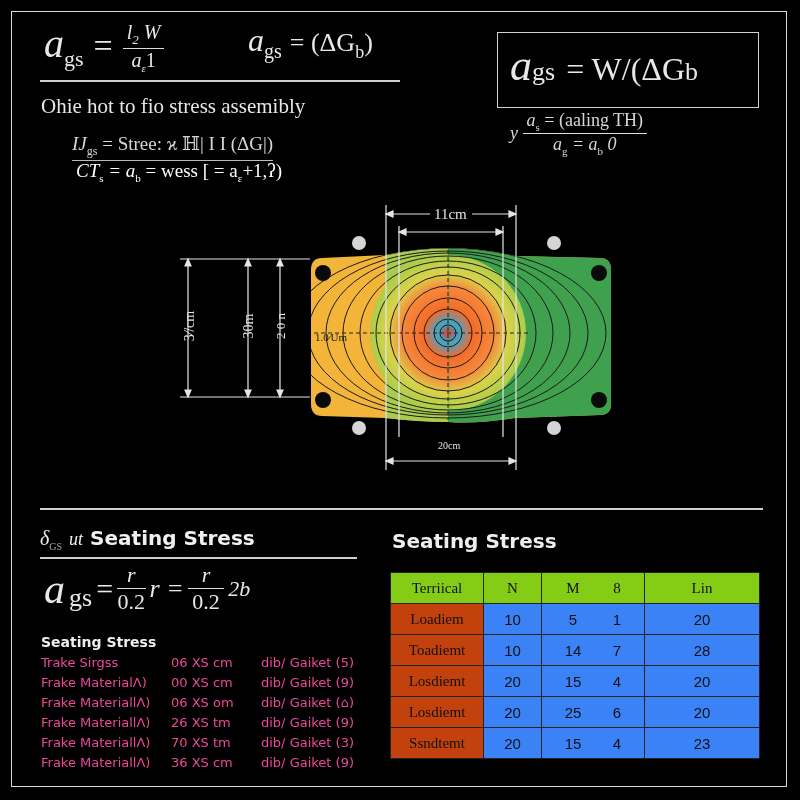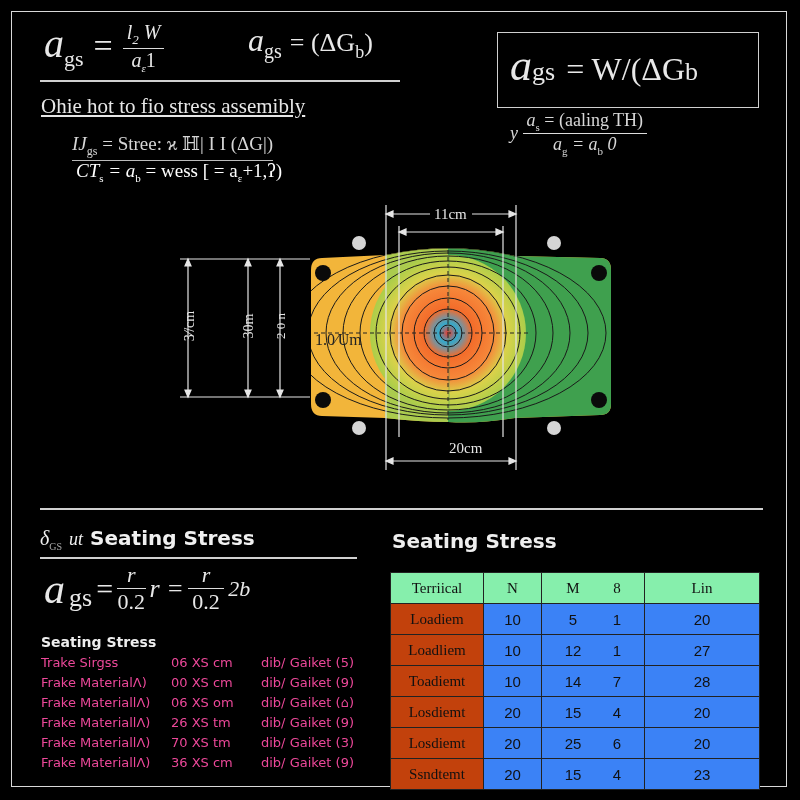--- a/index.html
+++ b/index.html
@@ -8,21 +8,21 @@
   .frame{position:absolute;left:11px;top:11px;width:776px;height:776px;border:1.5px solid #d8d8d8;box-sizing:border-box;}
   .serif{font-family:"Liberation Serif","DejaVu Serif",serif;}
   .sans{font-family:"DejaVu Sans","Liberation Sans",sans-serif;}
   .it{font-style:italic;}
   .hr{position:absolute;height:1.5px;background:#d0d0d0;}
   .frac{display:inline-flex;flex-direction:column;align-items:center;vertical-align:middle;}
   .frac .num{border-bottom:1.5px solid #ddd;padding:0 4px;}
   .boxed{position:absolute;border:1.5px solid #d0d0d0;}
   table.st{border-collapse:collapse;font-family:"Liberation Sans",sans-serif;font-size:15px;color:#111;}
   table.st td,table.st th{border:1.5px solid #222;height:28px;text-align:center;font-weight:normal;}
-  table.st th{background:#86efac;font-family:"Liberation Serif",serif;}
+  table.st th{background:#84cc16;font-family:"Liberation Serif",serif;}
   table.st td.rowh{background:#c2410c;font-family:"Liberation Serif",serif;}
   table.st td{background:#3b82f6;}
   .list-row{display:flex;font-family:"DejaVu Sans",sans-serif;font-size:13px;color:#ec4899;height:20px;align-items:center;}
 </style>
 </head>
 <body>
 
 <div class="frame"></div>
 
 <div class="abs serif" style="left:44px;top:20px;font-size:40px;">
@@ -48,21 +48,21 @@
 </div>
 
 <div class="abs serif" style="left:510px;top:110px;font-size:18px;color:#d8d8d8;">
   <span class="it" style="vertical-align:middle;">y</span>
   <span class="frac">
     <span class="num"><span class="it">a</span><sub style="font-size:11px;">s</sub> <span>= (aaling TH)</span></span>
     <span><span class="it">a</span><sub style="font-size:11px;">g</sub> <span class="it">= a</span><sub style="font-size:11px;">b</sub> <span class="it">0</span></span>
   </span>
 </div>
 
-<div class="abs serif" style="left:41px;top:94px;font-size:21px;color:#e6e6e6;text-decoration:underline;">Ohie hot to fio stress assemibly</div>
+<div class="abs serif" style="left:41px;top:94px;font-size:21px;color:#e6e6e6;">Ohie hot to fio stress assemibly</div>
 
 <div class="abs serif" style="left:72px;top:132px;font-size:19px;color:#d6d6d6;border-bottom:1.2px solid #bbb;padding-bottom:1px;">
   <span class="it">IJ</span><sub style="font-size:12px;">gs</sub> <span>= Stree: ϰ ℍ| I I (ΔG|)</span>
 </div>
 <div class="abs serif" style="left:76px;top:160px;font-size:19px;color:#ffffff;">
   <span class="it">CT</span><sub style="font-size:11px;">s</sub> <span class="it">= a</span><sub style="font-size:11px;">b</sub> <span>= wess [ = a</span><sub style="font-size:11px;">ε</sub><span>+1,ʔ)</span>
 </div>
 
 <svg class="abs" style="left:0;top:0;" width="800" height="500" viewBox="0 0 800 500">
   <defs>
@@ -141,25 +141,25 @@
     <polygon points="188,259 185,266 191,266"></polygon>
       <polygon points="188,397 185,390 191,390"></polygon>
     <polygon points="248,259 245,266 251,266"></polygon>
       <polygon points="248,397 245,390 251,390"></polygon>
     <polygon points="280,259 277,266 283,266"></polygon>
       <polygon points="280,397 277,390 283,390"></polygon>
   </g>
 </svg>
 
 <div class="abs serif" style="left:434px;top:206px;font-size:15px;color:#e6e6e6;">11cm</div>
-<div class="abs serif" style="left:449px;top:440px;font-size:15px;color:#e6e6e6;">20cm</div>
+<div class="abs serif" style="left:438px;top:440px;font-size:10px;color:#e6e6e6;">20cm</div>
 <div class="abs serif" style="left:160px;top:318px;font-size:14px;color:#e6e6e6;transform:rotate(-90deg);transform-origin:center;width:60px;text-align:center;">3⁄/cm</div>
 <div class="abs serif" style="left:219px;top:318px;font-size:14px;color:#e6e6e6;transform:rotate(-90deg);width:60px;text-align:center;">30m</div>
 <div class="abs serif" style="left:251px;top:318px;font-size:13px;color:#e6e6e6;transform:rotate(-90deg);width:60px;text-align:center;">2 0 n</div>
-<div class="abs serif" style="left:315px;top:331px;font-size:16px;color:#222;">1.0⁄Um</div>
+<div class="abs serif" style="left:315px;top:331px;font-size:11px;color:#222;">1.0⁄Um</div>
 
 <div class="hr" style="left:40px;top:508px;width:723px;"></div>
 
 <div class="abs" style="left:40px;top:525px;font-size:22px;color:#f0f0f0;">
   <span class="serif it" style="font-size:20px;">δ</span><sub class="serif" style="font-size:10px;color:#aaa;">GS</sub>
   <span class="serif it" style="font-size:18px;">ut</span>
   <span class="sans" style="font-weight:bold;font-size:20px;">Seating Stress</span>
 </div>
 <div class="hr" style="left:40px;top:557px;width:317px;"></div>
 
@@ -226,26 +226,20 @@
     </tr>
   </thead>
   <tbody>
     <tr>
         <td class="rowh">Loadiem</td>
         <td>10</td>
         <td><span style="display:inline-block;width:48px;">5</span><span style="display:inline-block;width:40px;">1</span></td>
         <td>20</td>
       </tr>
     <tr>
-        <td class="rowh">Loadliem</td>
-        <td>10</td>
-        <td><span style="display:inline-block;width:48px;">12</span><span style="display:inline-block;width:40px;">1</span></td>
-        <td>27</td>
-      </tr>
-    <tr>
         <td class="rowh">Toadiemt</td>
         <td>10</td>
         <td><span style="display:inline-block;width:48px;">14</span><span style="display:inline-block;width:40px;">7</span></td>
         <td>28</td>
       </tr>
     <tr>
         <td class="rowh">Losdiemt</td>
         <td>20</td>
         <td><span style="display:inline-block;width:48px;">15</span><span style="display:inline-block;width:40px;">4</span></td>
         <td>20</td>

